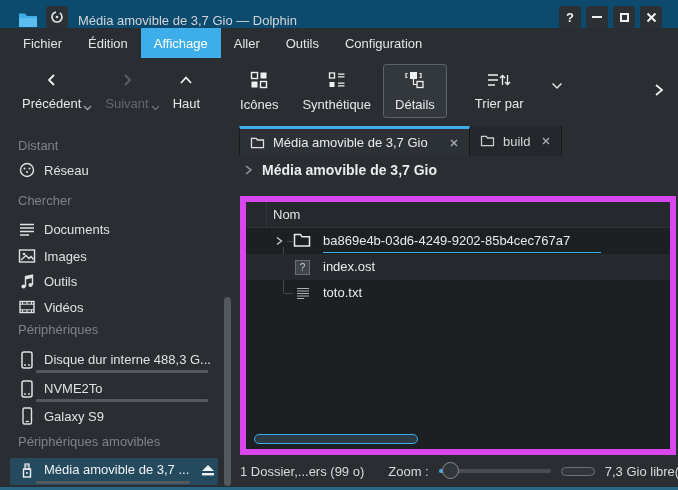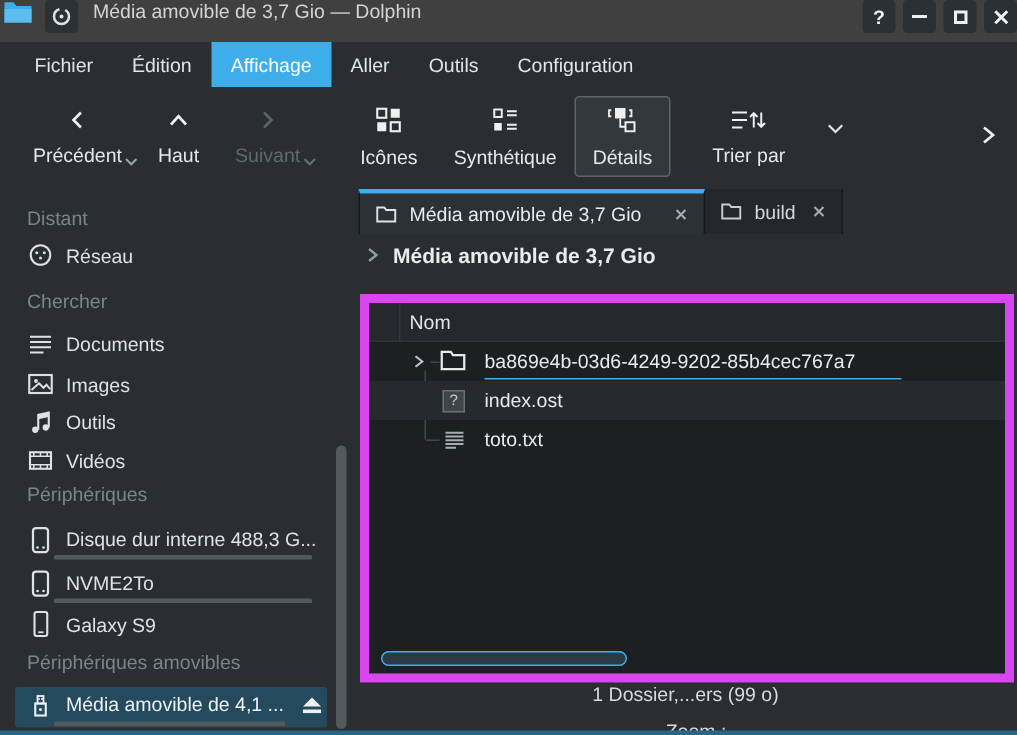--- a/index.html
+++ b/index.html
@@ -4,22 +4,22 @@
 <style>
 * { margin:0; padding:0; box-sizing:border-box; }
 html,body { width:678px; height:490px; }
 body {
   position:relative; background:#2a2e32; overflow:hidden;
   font-family:"Liberation Sans","DejaVu Sans",sans-serif; font-size:13px; color:#eff0f1;
 }
 svg { display:block; }
 
 
-.titlebar { position:absolute; top:0; left:0; width:678px; height:28px; background:#404040;
-  display:flex; align-items:flex-start; padding:0 0; }
+.titlebar { position:absolute; top:0; left:0; width:678px; height:28px; background:#0c4a6e;
+  display:flex; align-items:flex-end; padding:0 16px; }
 .app-icon { margin-left:2px; }
 .badge-btn { width:22px; height:22px; margin-left:8px; background:#2c3136; border-radius:3px;
   display:flex; align-items:center; justify-content:center; }
 .titlebar .title { margin-left:10px; color:#d2d5d7; }
 .tb-btns { margin-left:auto; display:flex; gap:5px; }
 .tb-btn { width:22px; height:22px; background:#2b3035; border-radius:3px;
   display:flex; align-items:center; justify-content:center; font-weight:bold; color:#eff0f1; }
 .min-glyph { width:10px; height:2px; background:#eff0f1; }
 .max-glyph { width:9px; height:9px; border:2px solid #eff0f1; }
 
@@ -93,21 +93,21 @@
 .tl-h1 { left:41px; top:13px; width:6px; height:1px; }
 .tl-h2 { left:38px; top:39px; width:9px; height:1px; }
 .tl-h3 { left:38px; top:65px; width:9px; height:1px; }
 .unknown-box { width:15px; height:15px; background:#40454a; border:1px solid #6a6f74;
   display:flex; align-items:center; justify-content:center; font-size:10px; color:#c6cacd; }
 .fv-hscroll { position:absolute; left:8px; bottom:5px; width:164px; height:10px;
   border:1px solid #3daee9; border-radius:5px; background:#2b3a44; }
 
 
 .statusbar { position:absolute; left:5px; right:4px; bottom:0; height:32px;
-  display:flex; align-items:center; gap:10px; color:#d8dbdd;flex-direction:column; }
+  display:flex; align-items:center; gap:10px; color:#d8dbdd; }
 .summary { white-space:nowrap; }
 .zoom-label { margin-left:14px; white-space:nowrap; }
 .zoom-slider { position:relative; width:112px; height:18px; flex:none; }
 .zs-track { position:absolute; left:0; top:7px; width:112px; height:4px; background:#484d52; border-radius:2px; }
 .zs-fill { position:absolute; left:0; top:7px; width:10px; height:4px; background:#3daee9; border-radius:2px; }
 .zs-handle { position:absolute; left:3px; top:0; width:17px; height:17px; border-radius:50%;
   background:#31363b; border:1px solid #878b8f; }
 .capacity { width:34px; height:9px; border:1px solid #6d7277; border-radius:4.5px; background:#31363b;
   margin-left:auto; flex:none; }
 .free { white-space:nowrap; }
@@ -161,35 +161,35 @@
   <span class="tool-btn">
     <svg width="18" height="18" viewBox="0 0 18 18">
       <polyline points="11,4 6,9 11,14" fill="none" stroke="#eff0f1" stroke-width="1.8"></polyline>
     </svg>
     <span class="lblwrap"><span class="lbl">Précédent</span>
       <svg class="dd-chevron" width="9" height="6" viewBox="0 0 9 6">
         <polyline points="1,1 4.5,4.5 8,1" fill="none" stroke="#9fa4a8" stroke-width="1.3"></polyline>
       </svg>
     </span>
   </span>
+  <span class="tool-btn disabled">
+    <svg width="18" height="18" viewBox="0 0 18 18">
+      <polyline points="7,4 12,9 7,14" fill="none" stroke="#5c6166" stroke-width="1.8"></polyline>
+    </svg>
+    <span class="lblwrap"><span class="lbl">Suivant</span>
+      <svg class="dd-chevron" width="9" height="6" viewBox="0 0 9 6">
+        <polyline points="1,1 4.5,4.5 8,1" fill="none" stroke="#6a6f73" stroke-width="1.3"></polyline>
+      </svg>
+    </span>
+  </span>
   <span class="tool-btn">
     <svg width="18" height="18" viewBox="0 0 18 18">
       <polyline points="4,12 9,6.5 14,12" fill="none" stroke="#eff0f1" stroke-width="1.8"></polyline>
     </svg>
     <span class="lbl">Haut</span>
-  </span>
-  <span class="tool-btn disabled">
-    <svg width="18" height="18" viewBox="0 0 18 18">
-      <polyline points="7,4 12,9 7,14" fill="none" stroke="#5c6166" stroke-width="1.8"></polyline>
-    </svg>
-    <span class="lblwrap"><span class="lbl">Suivant</span>
-      <svg class="dd-chevron" width="9" height="6" viewBox="0 0 9 6">
-        <polyline points="1,1 4.5,4.5 8,1" fill="none" stroke="#6a6f73" stroke-width="1.3"></polyline>
-      </svg>
-    </span>
   </span>
   <span class="tool-sep"></span>
   <span class="tool-btn">
     <svg width="20" height="20" viewBox="0 0 20 20">
       <rect x="2.5" y="2.5" width="6" height="6" fill="none" stroke="#eff0f1" stroke-width="1.4"></rect>
       <rect x="11.5" y="2.5" width="6" height="6" fill="#eff0f1"></rect>
       <rect x="2.5" y="11.5" width="6" height="6" fill="#eff0f1"></rect>
       <rect x="11.5" y="11.5" width="6" height="6" fill="none" stroke="#eff0f1" stroke-width="1.4"></rect>
     </svg>
     <span class="lbl">Icônes</span>
@@ -326,21 +326,21 @@
   <div class="side-item device selected" style="top:334px">
     <span class="sicon">
       <svg width="16" height="18" viewBox="0 0 16 18">
         <rect x="4.5" y="8" width="7" height="8" fill="none" stroke="#eef1f3" stroke-width="1.4"></rect>
         <rect x="6" y="3" width="4" height="5" fill="none" stroke="#eef1f3" stroke-width="1.2"></rect>
         <circle cx="7" cy="5" r="0.7" fill="#eef1f3"></circle>
           <circle cx="9" cy="5" r="0.7" fill="#eef1f3"></circle>
         <circle cx="8" cy="12" r="1" fill="#eef1f3"></circle>
       </svg>
     </span>
-    <span class="slabel">Média amovible de 4,1 ...</span>
+    <span class="slabel">Média amovible de 3,7 ...</span>
     <span class="eject">
       <svg width="16" height="14" viewBox="0 0 16 14">
         <polygon points="8,2 14,8 2,8" fill="#eef1f3"></polygon>
         <rect x="2" y="10" width="12" height="2.4" fill="#eef1f3"></rect>
       </svg>
     </span>
     <span class="usage"><span class="fill" style="width:8%"></span></span>
   </div>
 
   <div class="side-scrollbar"></div>

